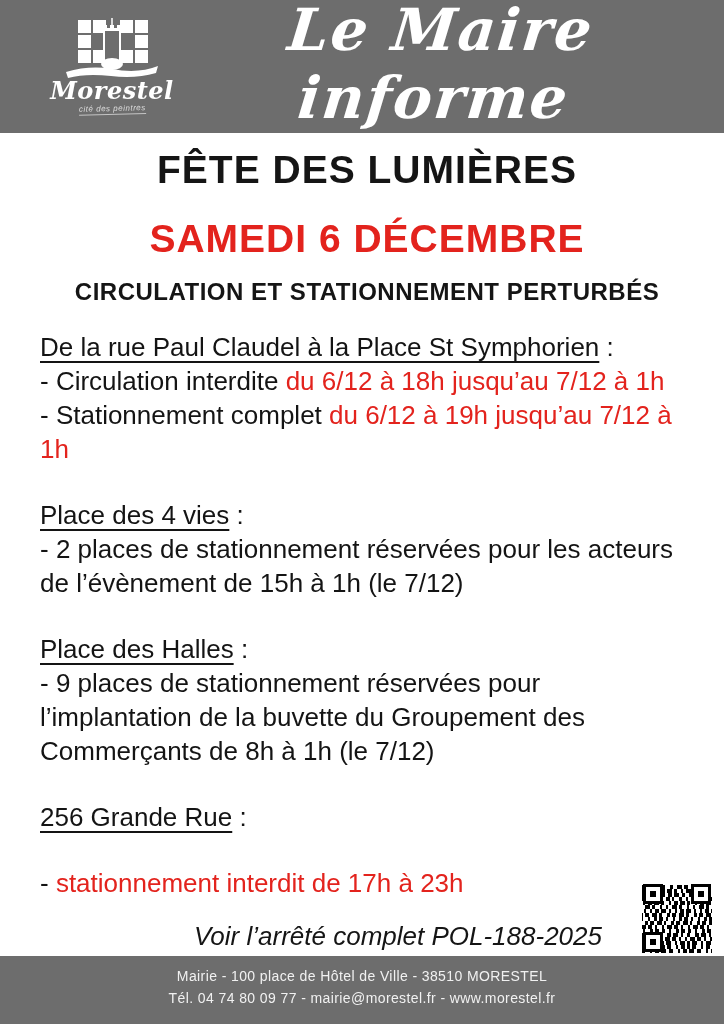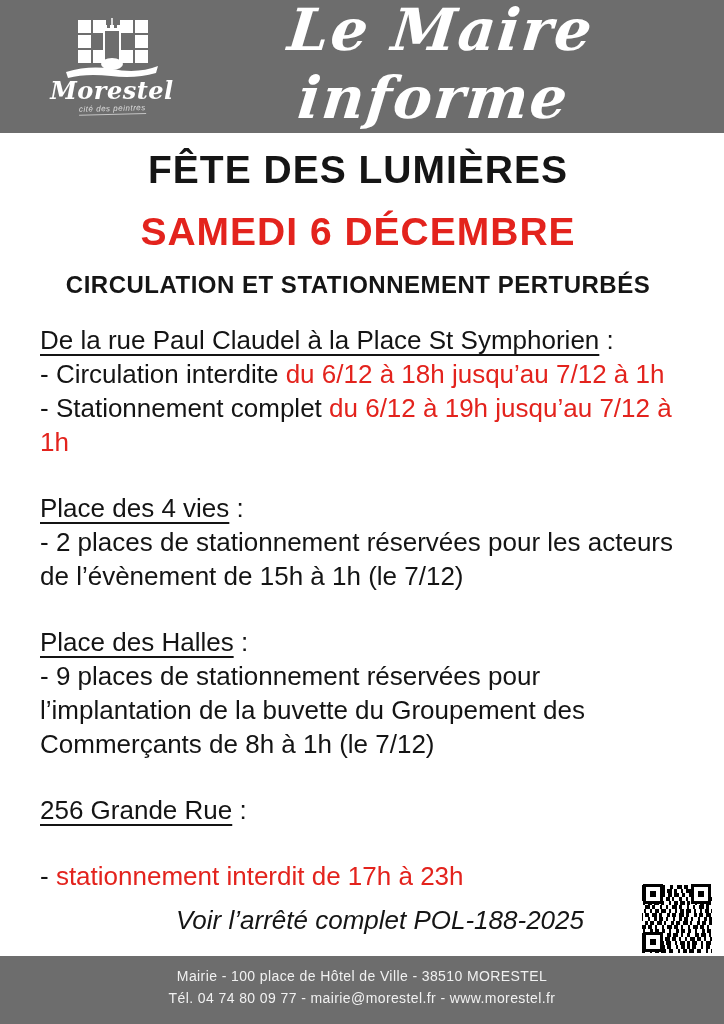--- a/index.html
+++ b/index.html
@@ -11,32 +11,32 @@
   
   .band { background:var(--band_gray, #6d6d6d); }
   .header { height:133px; display:flex; align-items:center; padding:0 18px 0 56px; flex:0 0 auto; }
   .logo { width:112px; display:flex; flex-direction:column; align-items:center; color:#ffffff; }
   .logo svg { display:block; }
   .logo-name { font-family:"DejaVu Serif", serif; font-style:italic; font-weight:bold; font-size:24px; line-height:26px; letter-spacing:0.5px; margin-top:-4px; }
   .logo-tagline { font-size:8px; font-style:italic; opacity:.75; letter-spacing:.5px; border-bottom:1px solid rgba(255,255,255,.8); padding-bottom:1px; transform:rotate(-1.5deg); }
   .script-title { flex:1; text-align:center; color:#fff; font-family:"DejaVu Serif", serif; font-style:italic; font-weight:bold; font-size:58px; letter-spacing:2px; transform:skewX(-6deg); padding-bottom:6px; }
 
   
-  .main { flex:1 1 auto; padding:14px 48px 0 40px; }
+  .main { flex:1 1 auto; padding:14px 30px 0 40px; }
   .h1 { text-align:center; font-weight:bold; font-size:39px; line-height:46px; letter-spacing:1px; color:#151515; }
-  .h2 { text-align:center; font-weight:bold; font-size:39px; line-height:46px; letter-spacing:1px; color:var(--accent_red, #e3231d); margin-top:16px; }
+  .h2 { text-align:center; font-weight:bold; font-size:39px; line-height:46px; letter-spacing:1px; color:var(--accent_red, #e3231d); margin-top:23px; }
   .h3 { text-align:center; font-weight:bold; font-size:24px; line-height:30px; letter-spacing:0.5px; margin-top:15px; color:#151515; }
 
   .section { margin-top:32px; font-size:26px; line-height:34px; }
   .section.first { margin-top:23px; }
   .sec-heading .u { text-decoration:underline; text-underline-offset:5px; text-decoration-thickness:2px; }
   .red { color:var(--accent_red, #e3231d); }
   .item.justify { text-align:justify; }
 
-  .note { margin-top:11px; text-align:right; padding-right:92px; font-style:italic; font-size:26px; line-height:32px; color:#151515; }
+  .note { margin-top:20px; text-align:right; padding-right:92px; font-style:italic; font-size:26px; line-height:32px; color:#151515; }
 
   
   .qr { position:absolute; top:883px; right:12px; }
 
   
   .footer { height:68px; flex:0 0 auto; display:flex; flex-direction:column; align-items:center; justify-content:flex-start; padding-top:9px; color:#f1f1f1; font-size:14px; line-height:22px; letter-spacing:0.4px; }
 </style>
 </head>
 <body>
 

